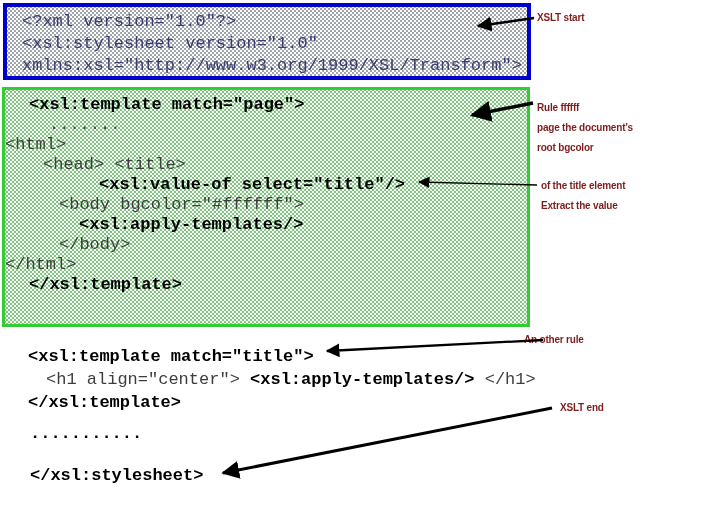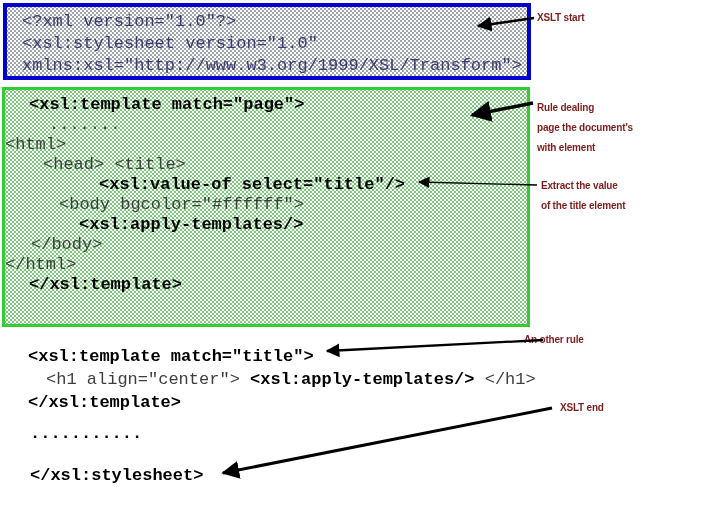--- a/index.html
+++ b/index.html
@@ -67,43 +67,43 @@
   </div>
 
   <div class="box dot-green green-box">
     <div class="cline" style="padding-left:24px"><span class="cb">&lt;xsl:template match="page"&gt;</span></div>
     <div class="cline" style="padding-left:44px"><span class="cr">.......</span></div>
     <div class="cline" style=""><span class="cr">&lt;html&gt;</span></div>
     <div class="cline" style="padding-left:38px"><span class="cr">&lt;head&gt; &lt;title&gt;</span></div>
     <div class="cline" style="padding-left:94px"><span class="cb">&lt;xsl:value-of select="title"/&gt;</span></div>
     <div class="cline" style="padding-left:54px"><span class="cr">&lt;body bgcolor="#ffffff"&gt;</span></div>
     <div class="cline" style="padding-left:74px"><span class="cb">&lt;xsl:apply-templates/&gt;</span></div>
-    <div class="cline" style="padding-left:26px"><span class="cr">&lt;/body&gt;</span></div>
+    <div class="cline" style="padding-left:54px"><span class="cr">&lt;/body&gt;</span></div>
     <div class="cline" style=""><span class="cr">&lt;/html&gt;</span></div>
     <div class="cline" style="padding-left:24px"><span class="cb">&lt;/xsl:template&gt;</span></div>
   </div>
 
   <div class="abs code" style="left:28px; top:347px"><span class="cb">&lt;xsl:template match="title"&gt;</span></div>
   <div class="abs code" style="left:46px; top:370px"><span class="cr">&lt;h1 align="center"&gt; </span><span class="cb">&lt;xsl:apply-templates/&gt;</span><span class="cr"> &lt;/h1&gt;</span></div>
   <div class="abs code" style="left:28px; top:393px"><span class="cb">&lt;/xsl:template&gt;</span></div>
 
   <div class="abs code" style="left:30px; top:424px"><span class="cb">...........</span></div>
   <div class="abs code" style="left:30px; top:466px"><span class="cb">&lt;/xsl:stylesheet&gt;</span></div>
 
   <div class="abs label" style="left:537px; top:8px">XSLT start</div>
 
   <div class="abs" style="left:537px; top:98px">
-    <div class="label">Rule dealing</div>
+    <div class="label">Rule ffffff</div>
     <div class="label">page the document’s</div>
-    <div class="label">with element</div>
+    <div class="label">root bgcolor</div>
   </div>
 
   <div class="abs" style="left:541px; top:176px">
+    <div class="label">of the title element</div>
     <div class="label">Extract the value</div>
-    <div class="label">of the title element</div>
   </div>
 
   <div class="abs label" style="left:524px; top:330px">An other rule</div>
   <div class="abs label" style="left:560px; top:398px">XSLT end</div>
 
   <svg class="arrows" width="714" height="509" viewBox="0 0 714 509">
     <defs>
       <marker id="ah" viewBox="0 0 10 10" refX="9" refY="5" markerWidth="6" markerHeight="6" orient="auto" markerUnits="strokeWidth">
         <path d="M0,0 L10,5 L0,10 z" fill="#000000"></path>
       </marker>

